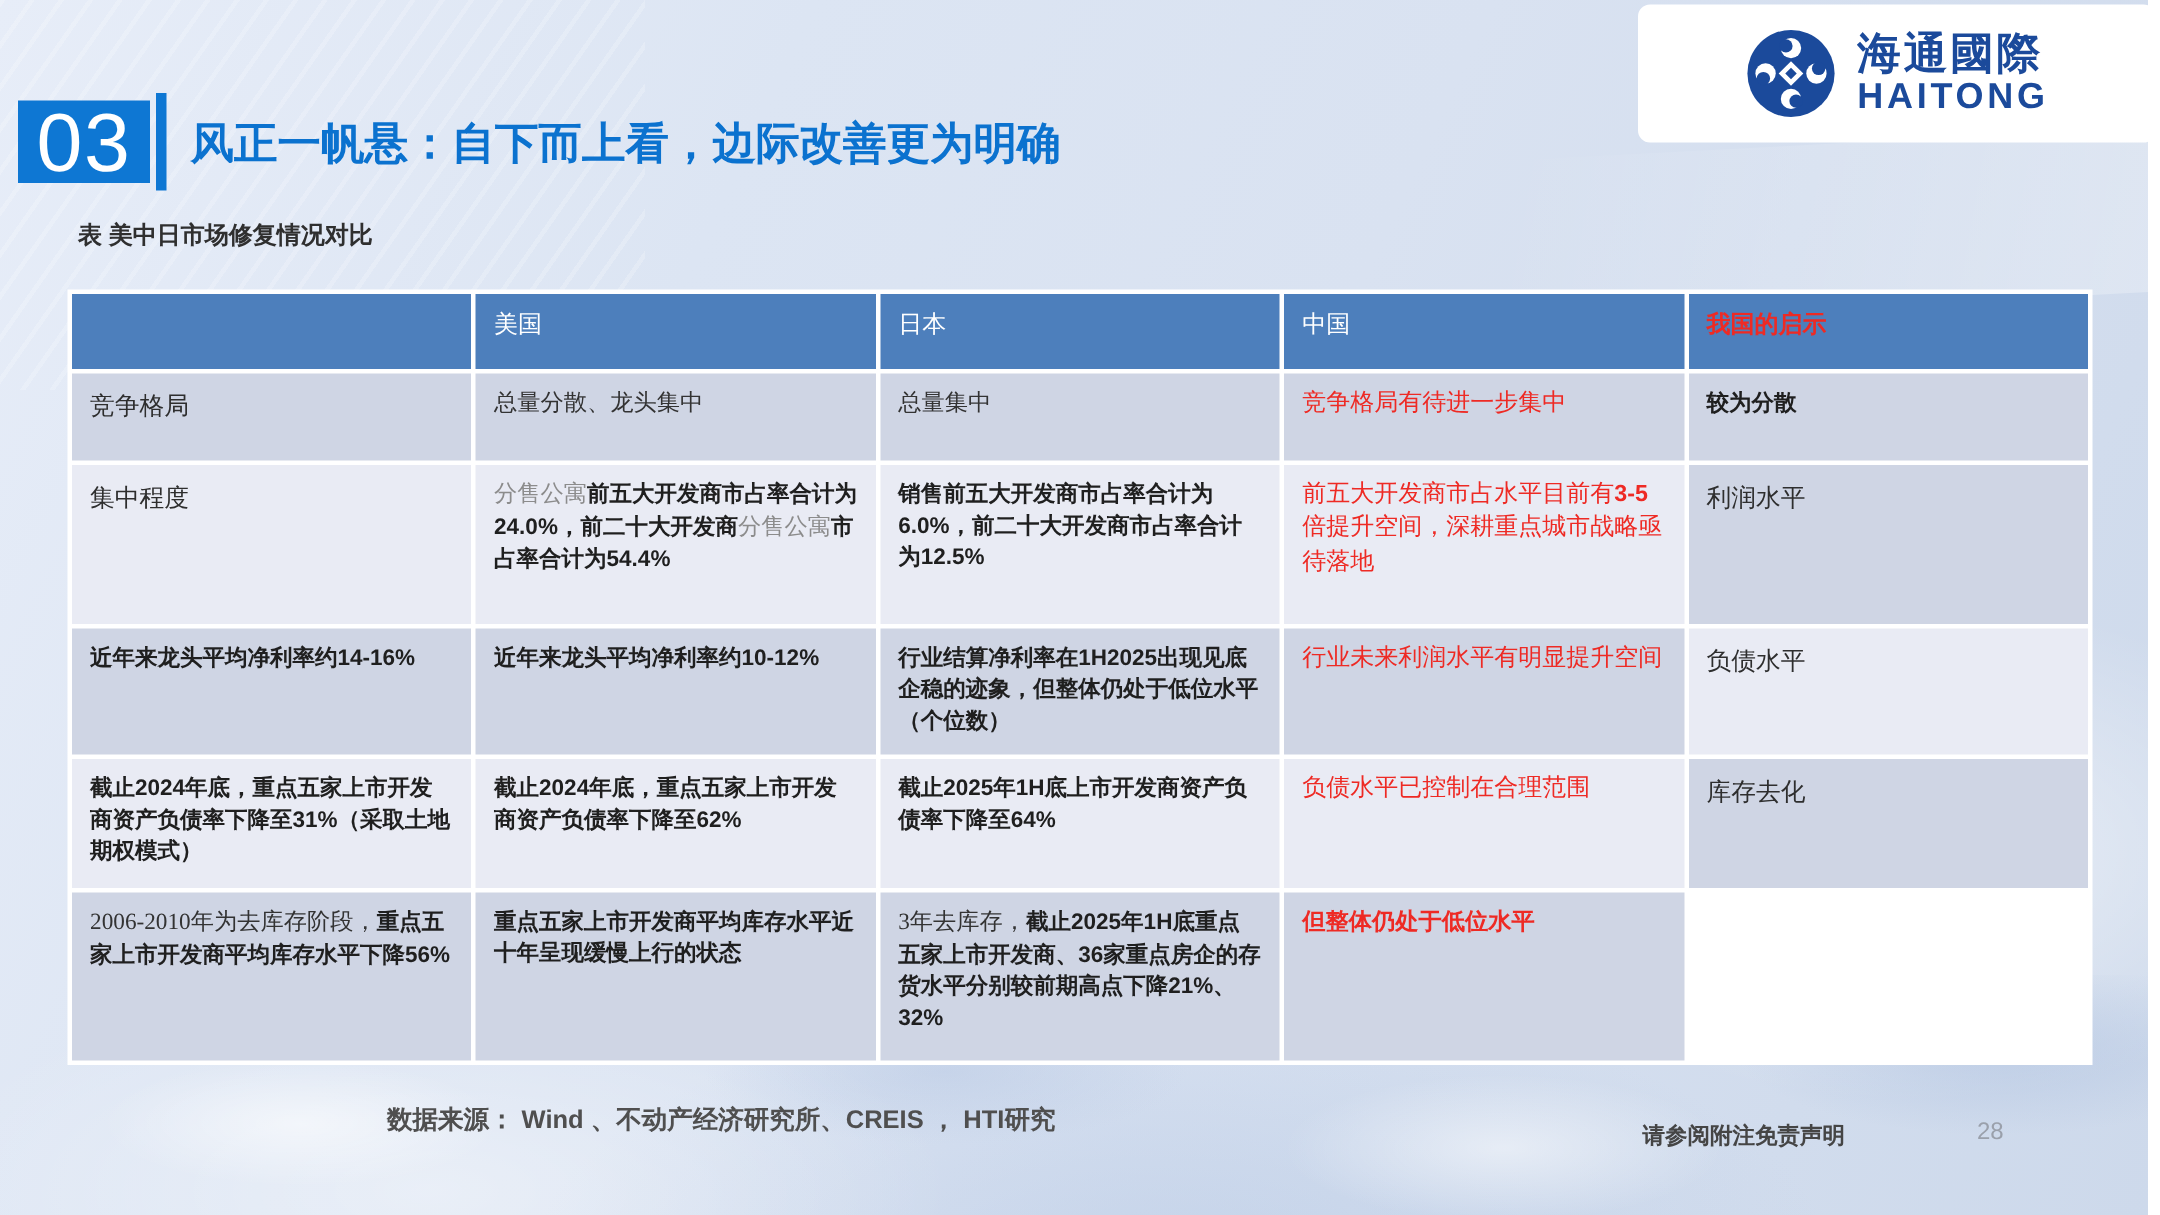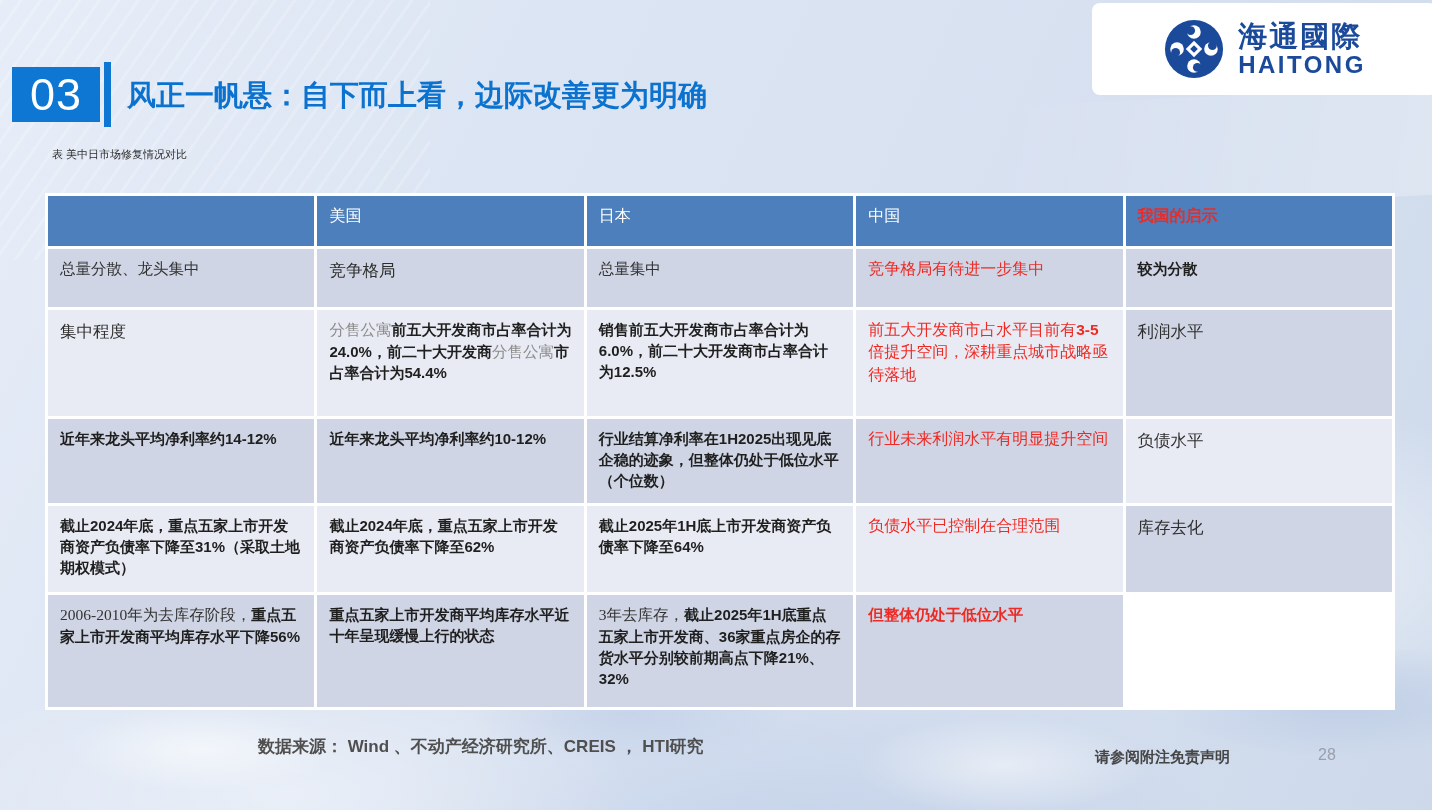--- a/index.html
+++ b/index.html
@@ -36,24 +36,24 @@
   
   .logo-card{position:absolute;left:1092px;top:3px;width:345px;height:92px;background:#fff;
     border-radius:8px;display:flex;align-items:center;justify-content:center;gap:13px;}
   .logo-emblem{width:62px;height:62px;flex:0 0 auto;}
   .logo-text{display:flex;flex-direction:column;line-height:1.05;}
   .logo-cn{font-size:29px;font-weight:700;color:var(--brand-navy);letter-spacing:2px;}
   .logo-en{font-size:24px;font-weight:700;color:var(--brand-navy);letter-spacing:2.5px;}
 
   
   .section-badge{position:absolute;left:12px;top:67px;width:88px;height:55px;background:var(--accent-blue);
-    color:#fff;font-size:45px;display:flex;align-items:center;justify-content:center;letter-spacing:1px;}
+    color:#fff;font-size:55px;display:flex;align-items:center;justify-content:center;letter-spacing:1px;}
   .title-accent-bar{position:absolute;left:104px;top:62px;width:7px;height:65px;background:var(--accent-blue);}
   .page-title{position:absolute;left:127px;top:76px;margin:0;font-size:29px;font-weight:700;color:var(--title-blue);}
-  .table-caption{position:absolute;left:52px;top:147px;font-size:11px;font-weight:400;color:#2f2f2f;}
+  .table-caption{position:absolute;left:52px;top:147px;font-size:16px;font-weight:700;color:#2f2f2f;}
 
   
   .cmp-table{position:absolute;left:45px;top:193px;width:1344px;background:#fff;padding:3px;
     display:grid;grid-template-columns:repeat(5,1fr);grid-template-rows:50px 58px 106px 84px 86px 112px;gap:3px;}
   .cell{overflow:hidden;}
   .head{background:var(--header-bg);padding:10px 12px;font-size:16px;}
   .head-white{color:#ffffff;font-family:"Liberation Serif","DejaVu Serif",serif;}
   .head-red{color:var(--red);font-weight:700;font-family:"Liberation Serif","DejaVu Serif",serif;}
   .body{padding:9px 12px 8px 12px;font-size:15px;line-height:1.4;}
   .dark{background:var(--row-dark);}
@@ -106,31 +106,31 @@
   <div class="title-accent-bar"></div>
   <h1 class="page-title">风正一帆悬：自下而上看，边际改善更为明确</h1>
   <div class="table-caption">表 美中日市场修复情况对比</div>
 
   <div class="cmp-table" id="cmp-table">
       <div class="cell head head-white"></div>
       <div class="cell head head-white">美国</div>
       <div class="cell head head-white">日本</div>
       <div class="cell head head-white">中国</div>
       <div class="cell head head-red">我国的启示</div>
+      <div class="cell body label dark">竞争格局</div>
       <div class="cell body dark"><span class="run-serif">总量分散、龙头集中</span></div>
-      <div class="cell body label dark">竞争格局</div>
       <div class="cell body dark"><span class="run-serif">总量集中</span></div>
       <div class="cell body dark"><span class="run-red-serif">竞争格局有待进一步集中</span></div>
       <div class="cell body dark"><span class="run-bold">较为分散</span></div>
       <div class="cell body label light">集中程度</div>
       <div class="cell body light"><span class="run-gray-serif">分售公寓</span><span class="run-bold">前五大开发商市占率合计为24.0%，前二十大开发商</span><span class="run-gray-serif">分售公寓</span><span class="run-bold">市占率合计为54.4%</span></div>
       <div class="cell body light"><span class="run-bold">销售前五大开发商市占率合计为6.0%，前二十大开发商市占率合计为12.5%</span></div>
       <div class="cell body light"><span class="run-red-serif">前五大开发商市占水平目前有</span><span class="run-red-bold">3-5</span><span class="run-red-serif">倍提升空间，深耕重点城市战略亟待落地</span></div>
       <div class="cell body label dark">利润水平</div>
-      <div class="cell body dark"><span class="run-bold">近年来龙头平均净利率约14-12%</span></div>
+      <div class="cell body dark"><span class="run-bold">近年来龙头平均净利率约14-16%</span></div>
       <div class="cell body dark"><span class="run-bold">近年来龙头平均净利率约10-12%</span></div>
       <div class="cell body dark"><span class="run-bold">行业结算净利率在1H2025出现见底企稳的迹象，但整体仍处于低位水平（个位数）</span></div>
       <div class="cell body dark"><span class="run-red-serif">行业未来利润水平有明显提升空间</span></div>
       <div class="cell body label light">负债水平</div>
       <div class="cell body light"><span class="run-bold">截止2024年底，重点五家上市开发商资产负债率下降至31%（采取土地期权模式）</span></div>
       <div class="cell body light"><span class="run-bold">截止2024年底，重点五家上市开发商资产负债率下降至62%</span></div>
       <div class="cell body light"><span class="run-bold">截止2025年1H底上市开发商资产负债率下降至64%</span></div>
       <div class="cell body light"><span class="run-red-serif">负债水平已控制在合理范围</span></div>
       <div class="cell body label dark">库存去化</div>
       <div class="cell body dark"><span class="run-serif">2006-2010年为去库存阶段，</span><span class="run-bold">重点五家上市开发商平均库存水平下降56%</span></div>

